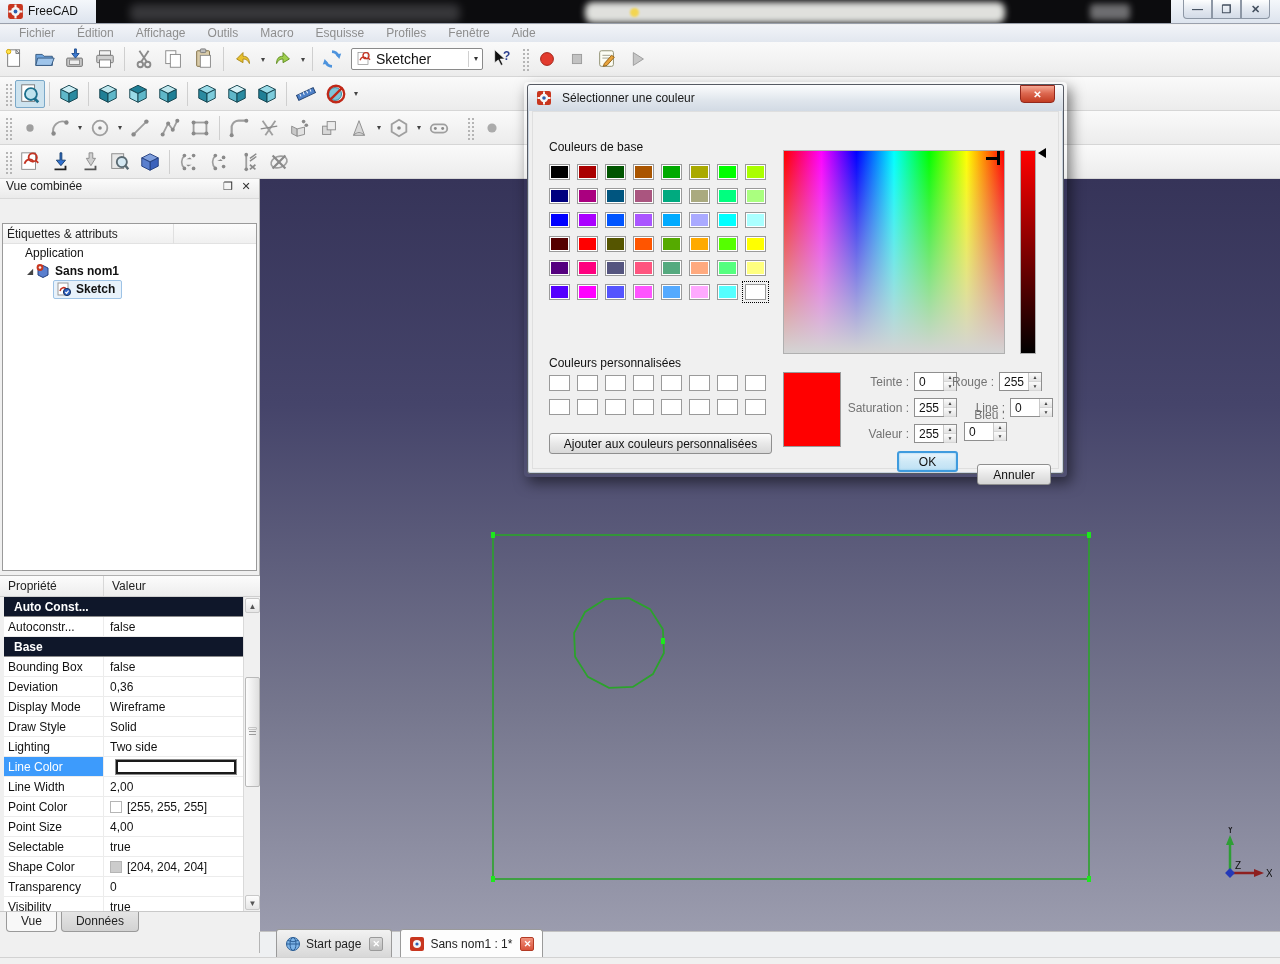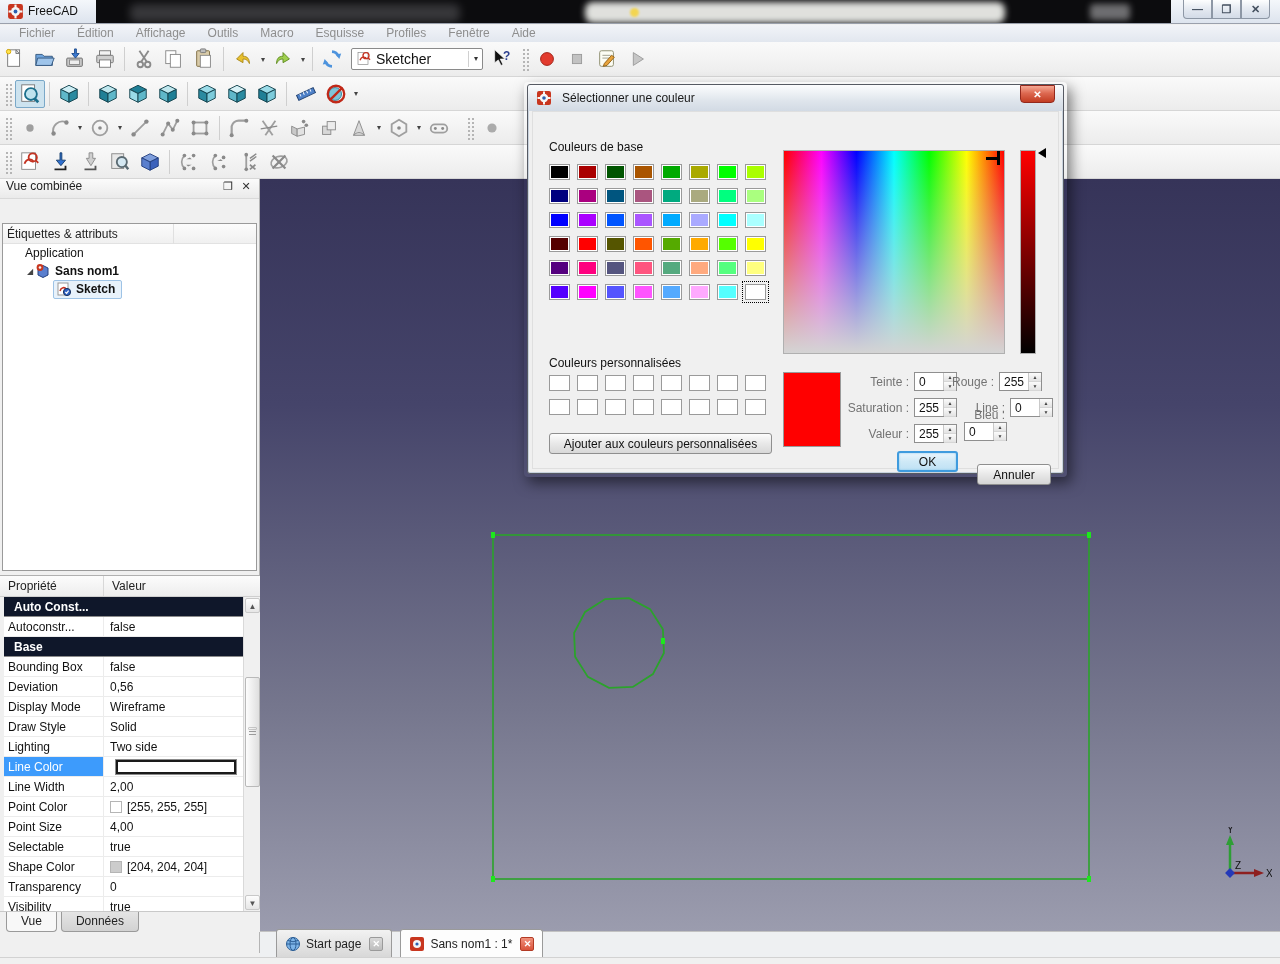--- a/index.html
+++ b/index.html
@@ -608,21 +608,21 @@
         <div class="prow group">Base</div>
         <div class="prow">
           <div class="pl">Bounding Box</div>
           <div class="pv">
             <span>false</span>
           </div>
         </div>
         <div class="prow">
           <div class="pl">Deviation</div>
           <div class="pv">
-            <span>0,56</span>
+            <span>0,36</span>
           </div>
         </div>
         <div class="prow">
           <div class="pl">Display Mode</div>
           <div class="pv">
             <span>Wireframe</span>
           </div>
         </div>
         <div class="prow">
           <div class="pl">Draw Style</div>

